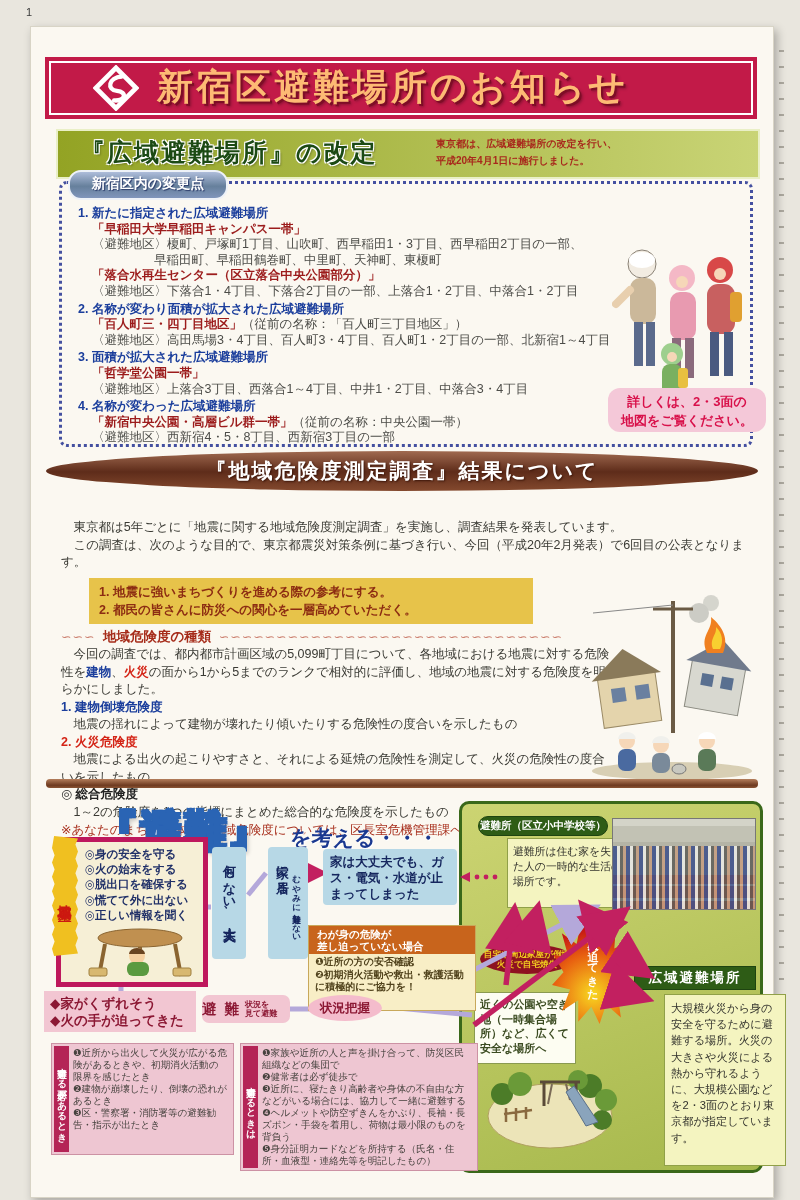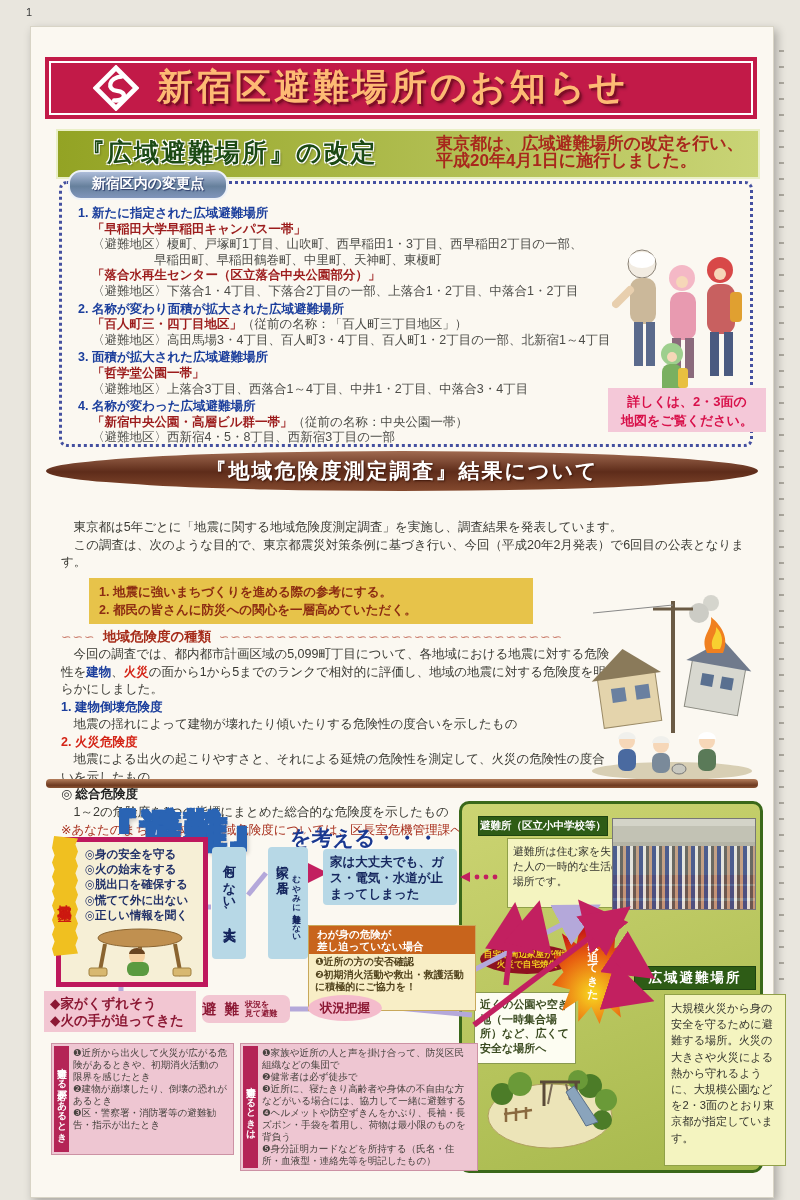--- a/index.html
+++ b/index.html
@@ -15,35 +15,35 @@
   .banner{position:absolute;left:14px;top:30px;width:712px;height:62px;background:#c21a48;}
   .banner::after{content:"";position:absolute;inset:4px;border:2px solid #fff;pointer-events:none;}
   .banner-title{position:absolute;left:112px;top:0;height:62px;line-height:60px;font-size:36px;
      font-weight:bold;color:#fdba74;letter-spacing:3px;text-shadow:2px 2px 0 #7e0d26,3px 3px 3px rgba(0,0,0,.3);}
   
   .gband{position:absolute;left:25px;top:102px;width:700px;height:46px;
      background:linear-gradient(90deg,#93a324,#c9d476);border:2px solid #e9efc6;}
   .gband-title{position:absolute;left:22px;top:0;height:42px;line-height:42px;font-size:25px;font-weight:bold;
      color:#1c4a14;letter-spacing:2px;
      text-shadow:1px 1px 0 #fff,-1px -1px 0 #fff,1px -1px 0 #fff,-1px 1px 0 #fff,2px 2px 2px rgba(0,0,0,.25);}
-  .gband-note{position:absolute;left:378px;top:4px;width:315px;font-size:17px;line-height:17px;
+  .gband-note{position:absolute;left:378px;top:4px;width:315px;font-size:10px;line-height:17px;
      font-weight:bold;color:#a8281c;}
   
   .dotbox{position:absolute;left:28px;top:154px;width:688px;height:260px;border:3px dotted #4450a0;border-radius:8px;}
   .dot-badge{position:absolute;left:6px;top:-14px;width:156px;height:26px;border-radius:13px;
      background:linear-gradient(180deg,#aebdda,#66809c 55%,#8095bb);border:2px solid #eef2f8;
      color:#fff;font-weight:bold;font-size:14px;text-align:center;line-height:23px;
      text-shadow:1px 1px 1px #2a3a6a;}
   .dot-content{position:absolute;left:16px;top:20px;width:545px;font-size:12.5px;line-height:15.6px;}
   .ln-h{color:#1b3e9c;font-weight:bold;margin-top:2px;}
   .ln-n{color:#9c1c1c;font-weight:bold;margin-left:14px;}
   .ln-n .suf{color:#4a4a46;font-weight:normal;}
   .ln-a{color:#4c4c48;margin-left:14px;}
   .ln-a2{color:#4c4c48;margin-left:76px;}
-  .mapnote{position:absolute;left:546px;top:204px;width:158px;height:44px;background:#f4c8d8;border-radius:0;
+  .mapnote{position:absolute;left:546px;top:204px;width:158px;height:44px;background:#f4c8d8;border-radius:12px;
      color:#d8104a;font-weight:bold;font-size:13px;line-height:19px;text-align:center;padding-top:4px;box-sizing:border-box;}
   
   .midband{position:absolute;left:15px;top:424px;width:712px;height:40px;border-radius:50%;
      background:linear-gradient(180deg,#a06a50,#5e2c1a 52%,#84492e);
      color:#fff;font-weight:bold;font-size:21px;text-align:center;line-height:40px;letter-spacing:2px;
      text-shadow:1px 1px 2px #3a1408;}
   
   .survey{position:absolute;left:30px;top:472px;width:694px;color:#3a3a34;font-size:12.5px;line-height:17.5px;margin-top:20px;}
   .ybox{margin:6px 0 4px 28px;width:424px;background:#e7c34a;padding:5px 10px;box-sizing:content-box;}
   .ybox div{color:#8c2c12;font-weight:bold;line-height:18px;}
@@ -262,21 +262,21 @@
         <path d="M111 156 a9 7 0 0 1 18 0 Z" fill="#fff"></path>
       <rect x="111" y="166" width="18" height="22" rx="7" fill="#5a7a58"></rect>
     </g>
   </svg>
 
   <div class="divider"></div>
 
   <div class="panel">
 
     <div class="gpanel">
-      <div class="ghdr" style="left:16px;top:12px;width:130px;height:20px;font-size:10.5px;">避難所（区立小中学校等）</div>
+      <div class="ghdr" style="left:16px;top:12px;width:130px;height:20px;font-size:10.5px;border-radius:10px;">避難所（区立小中学校等）</div>
       <div class="gbody" style="left:15px;top:34px;width:131px;height:70px;padding:5px;font-size:10.8px;line-height:15px;">避難所は住む家を失った人の一時的な生活の場所です。</div>
       <div class="photo"></div>
 
       <div class="collapse">
         <div>自宅や周辺家屋が倒壊</div>
         <div>火災で自宅焼失</div>
       </div>
 
       <div class="firestar">
         <span class="vtext">大火が迫ってきた</span>

